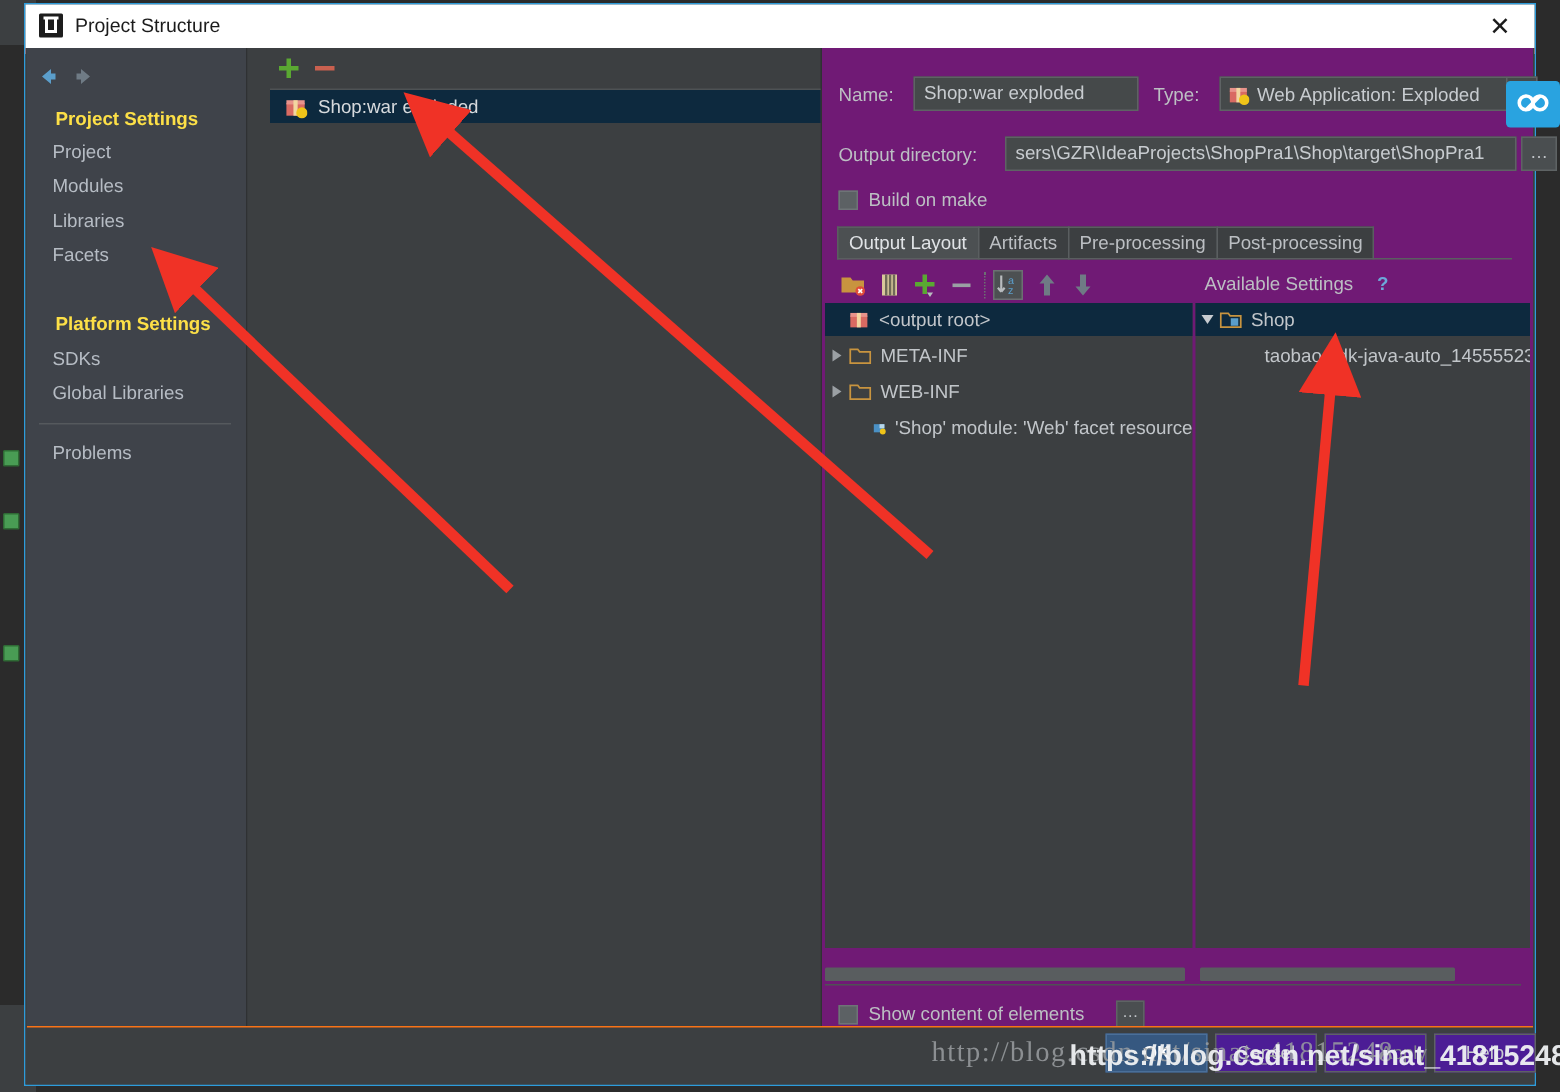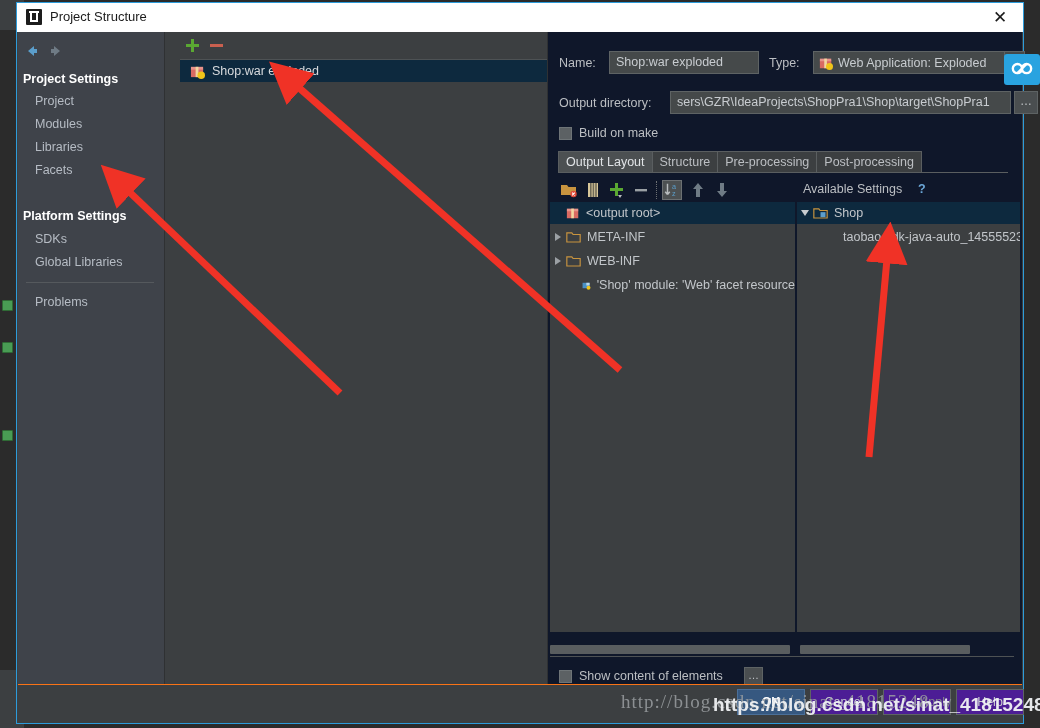--- a/index.html
+++ b/index.html
@@ -24,36 +24,36 @@
   .dlg-body{position:absolute;left:0;top:29px;right:0;bottom:0;background:#3c3f41;}
 
   
   .sidebar{position:absolute;left:1px;top:0;width:146px;bottom:37px;background:#3f434a;border-right:1px solid #2f3133;}
   .navarrows{position:absolute;left:0;top:7px;width:146px;height:26px;}
   .navarrow{position:absolute;top:3px;width:18px;height:18px;}
   .navarrow svg{display:block;}
   .nav-back{left:5px;}
   .nav-fwd{left:29px;}
 
-  .side-group{position:absolute;left:0;width:146px;height:22px;color:#ffffff;font-size:12.5px;font-weight:bold;line-height:22px;padding-left:5px;box-sizing:border-box;}
+  .side-group{position:absolute;left:14px;width:146px;height:22px;color:#fde047;font-size:12.5px;font-weight:bold;line-height:22px;padding-left:5px;box-sizing:border-box;}
   .side-item{position:absolute;left:0;width:146px;height:22px;color:#b6bcc4;font-size:12.5px;line-height:22px;padding-left:17px;box-sizing:border-box;}
   .side-item.sel{background:#4b6eaf;color:#ffffff;}
   .side-sep{position:absolute;left:8px;width:128px;height:1px;background:#55595d;}
 
   
   .artcol{position:absolute;left:148px;top:0;width:382px;bottom:37px;background:#3c3f41;border-right:1px solid #2f3133;}
   .art-toolbar{position:absolute;left:0;top:0;width:382px;height:27px;}
   .tb-plus{position:absolute;left:18px;top:4px;width:19px;height:19px;}
   .tb-minus{position:absolute;left:42px;top:4px;width:19px;height:19px;}
   .art-listbg{position:absolute;left:15px;top:27px;right:0;bottom:0;background:#3c3f41;border-top:1px solid #4e5254;}
   .art-row{position:absolute;left:0;top:0;right:0;height:22px;background:#0d293e;display:flex;align-items:center;padding-left:10px;box-sizing:border-box;}
   .art-row .lbl{color:#d7dadd;font-size:12.5px;margin-left:7px;}
 
   
-  .detail{position:absolute;left:531px;top:0;right:1px;bottom:37px;background:#0f172a;}
+  .detail{position:absolute;left:531px;top:0;right:1px;bottom:37px;background:#701a75;}
 
   .fld-label{position:absolute;color:#bcbfc3;font-size:12.5px;}
   .textbox{position:absolute;background:#45494a;border:1px solid #5e6364;color:#c8ccd0;font-size:12.5px;padding:0 6px;line-height:21px;height:23px;box-sizing:border-box;white-space:nowrap;overflow:hidden;}
   .combo{position:absolute;background:#45494a;border:1px solid #5e6364;height:23px;box-sizing:border-box;display:flex;align-items:center;padding-left:5px;}
   .combo .ctext{color:#c8ccd0;font-size:12.5px;margin-left:5px;white-space:nowrap;}
   .combo .carrow{position:absolute;right:0;top:0;bottom:0;width:19px;background:#45494a;border-left:1px solid #5e6364;display:flex;align-items:center;justify-content:center;}
   .combo .carrow i{display:block;width:0;height:0;border-left:4px solid transparent;border-right:4px solid transparent;border-top:5px solid #c0c4c8;}
   .ellipsisbtn{position:absolute;width:24px;height:23px;background:#4a4e50;border:1px solid #5e6364;box-sizing:border-box;color:#c0c4c8;font-size:12px;text-align:center;line-height:19px;}
 
   .chk{position:absolute;width:13px;height:13px;background:#5c6164;border:1px solid #6e7477;box-sizing:border-box;}
@@ -202,21 +202,21 @@
 
         <div class="fld-label" style="left:11px;top:64px;">Output directory:</div>
         <div class="textbox" style="left:122px;top:59px;width:341px;">sers\GZR\IdeaProjects\ShopPra1\Shop\target\ShopPra1</div>
         <div class="ellipsisbtn" style="left:466px;top:59px;">…</div>
 
         <div class="chk" style="left:11px;top:95px;"></div>
         <div class="chk-lbl" style="left:31px;top:94px;">Build on make</div>
 
         <div class="tabstrip">
           <div class="tab active">Output Layout</div>
-          <div class="tab">Structure</div>
+          <div class="tab">Artifacts</div>
           <div class="tab">Pre-processing</div>
           <div class="tab">Post-processing</div>
         </div>
         <div class="tabline"></div>
 
         <div class="ptoolbar">
           <div class="ic" style="left:1px">
             <svg width="20" height="20" viewBox="0 0 20 20">
                 <path d="M2 5 h6 l1.5 2 H17 v8 H2 z" fill="#c8943f"></path>
                 <circle cx="14.5" cy="14" r="3.2" fill="#e04b3a"></circle>

